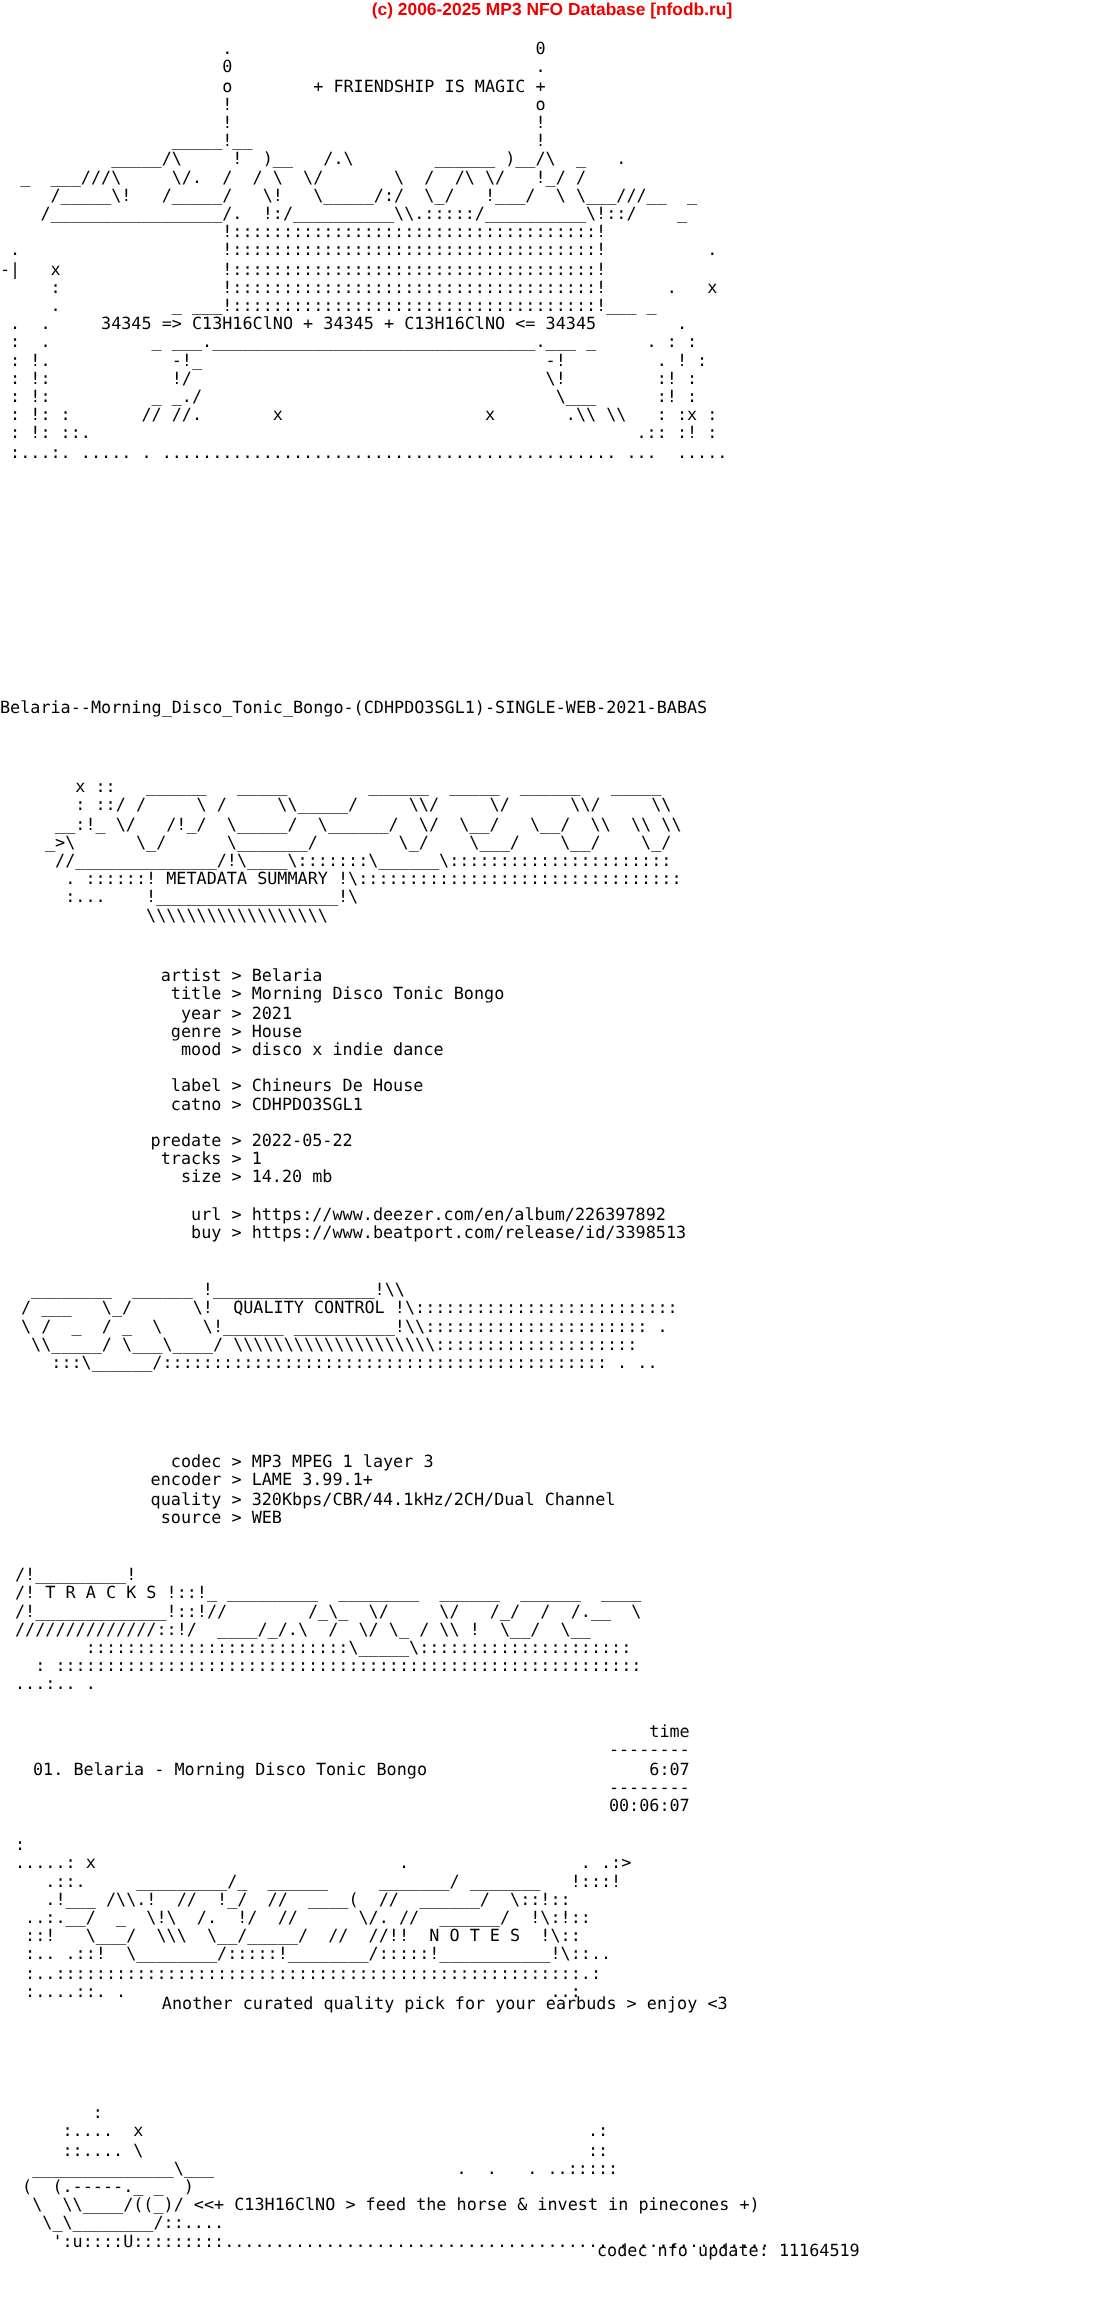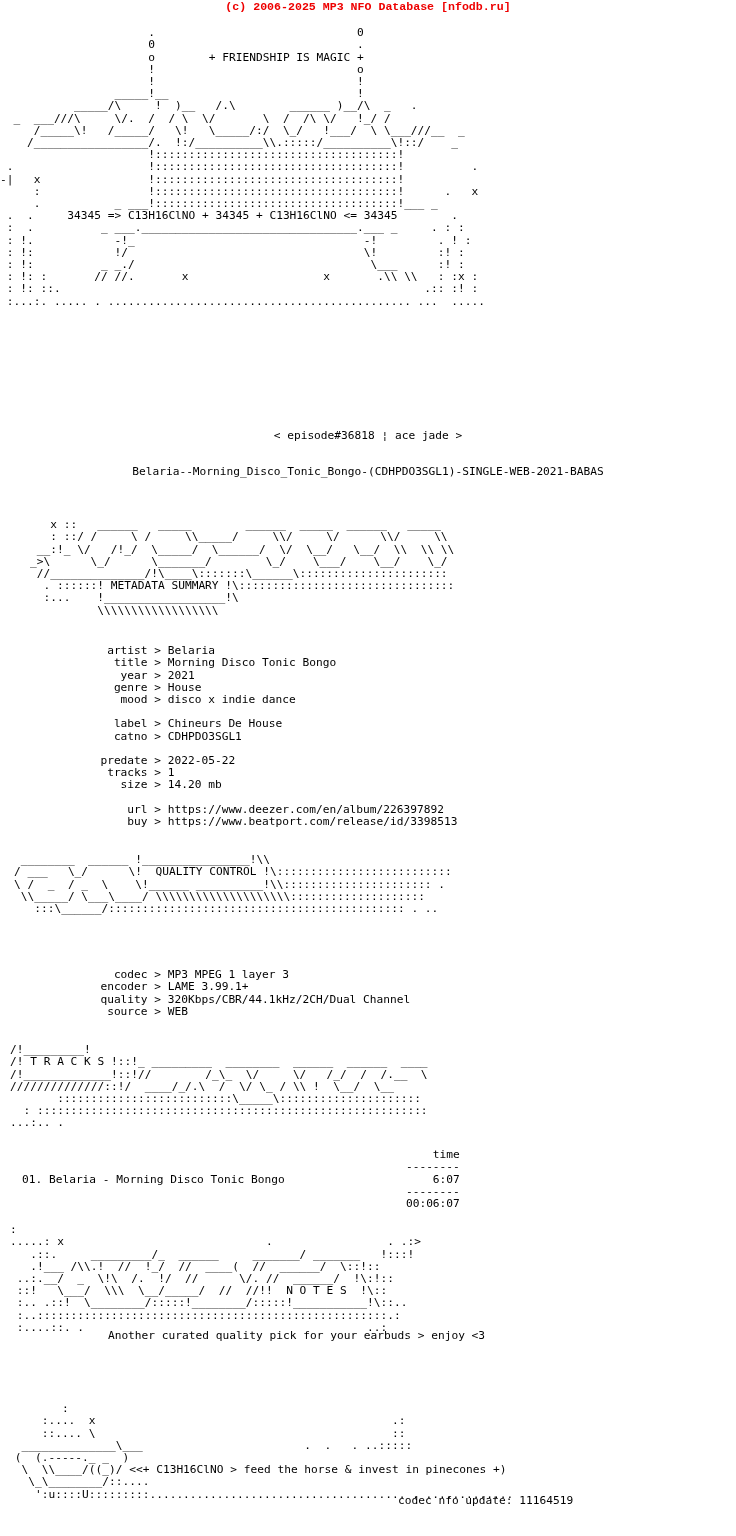--- a/index.html
+++ b/index.html
@@ -18,21 +18,21 @@
     font-size:11.2px;
     line-height:12.2px;
     letter-spacing:0px;
     color:#000000;
     -webkit-font-smoothing:none;
     font-smooth:never;
   }
   .hdr{
     position:absolute;left:0;top:0;width:736px;
     text-align:center;
-    font-family:Liberation Mono, monospace;
+    font-family:Liberation Sans, sans-serif;
     font-size:11.6px;line-height:13px;
     color:#ee0000;
     font-weight:bold;
     white-space:pre;
   }
   .art{display:block;}
 </style>
 </head>
 <body>
 
@@ -57,23 +57,22 @@
      .           _ ___!::::::::::::::::::::::::::::::::::::!___ _
  .  .     34345 =&gt; C13H16ClNO + 34345 + C13H16ClNO &lt;= 34345        .
  :  .          _ ___.________________________________.___ _     . : :
  : !.            -!_                                  -!         . ! :
  : !:            !/                                   \!         :! :
  : !:          _ _./                                   \___      :! :
  : !: :       // //.       x                    x       .\\ \\   : :x :
  : !: ::.                                                      .:: :! :
  :...:. ..... . ............................................. ...  .....</pre>
 
-  <div class="nfo" style="top:430px;left:0;width:736px;text-align:center;">&lt; episode#36818 ¦ ace jade &gt;</div>
 
-  <div class="nfo" style="top:466px;left:0;width:736px;text-align:center;">Belaria--Morning_Disco_Tonic_Bongo-(CDHPDO3SGL1)-SINGLE-WEB-2021-BABAS</div>
+  <div class="nfo" style="top:466px;left:0;width:736px;">Belaria--Morning_Disco_Tonic_Bongo-(CDHPDO3SGL1)-SINGLE-WEB-2021-BABAS</div>
 
   <pre class="nfo art" style="top:508px;left:30px;">   x ::   ______   _____        ______  _____  ______   _____
    : ::/ /     \ /     \\_____/     \\/     \/      \\/     \\
  __:!_ \/   /!_/  \_____/  \______/  \/  \__/   \__/  \\  \\ \\
 _&gt;\      \_/      \_______/        \_/    \___/    \__/    \_/
  //______________/!\____\:::::::\______\::::::::::::::::::::::
   . ::::::! METADATA SUMMARY !\::::::::::::::::::::::::::::::::
   :...    !__________________!\
           \\\\\\\\\\\\\\\\\\</pre>
 

